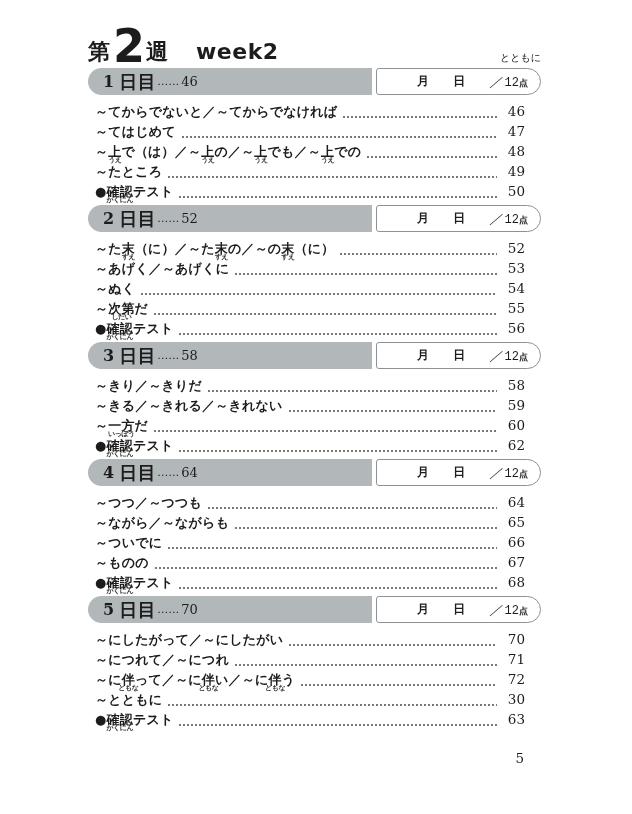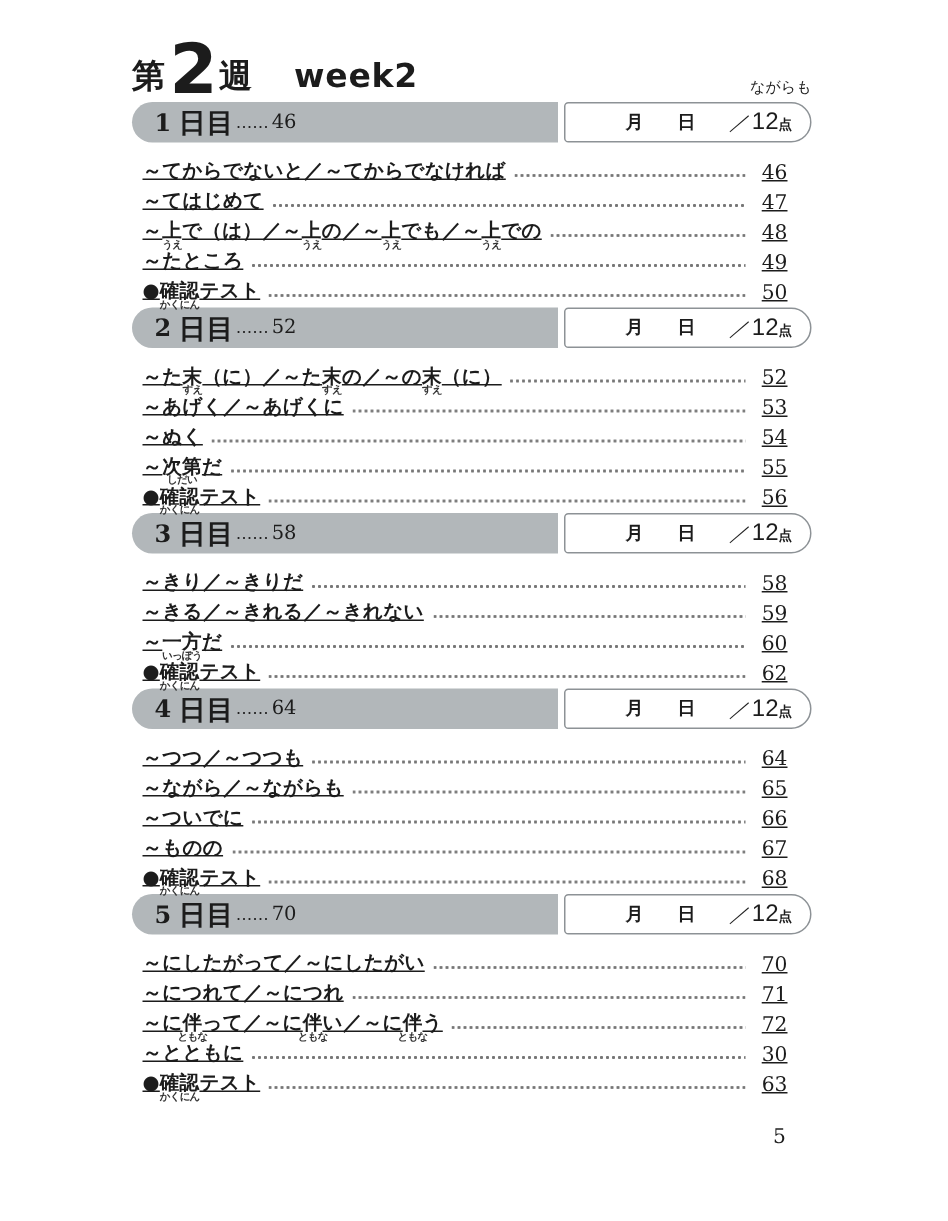--- a/index.html
+++ b/index.html
@@ -39,26 +39,26 @@
     flex: 1; margin-left: 4px;
     border: 1.5px solid #8d9296;
     border-radius: 3px 14px 14px 3px;
     display: flex; align-items: center; justify-content: space-between;
     padding: 0 12px 0 40px;
     font-size: 12px; background: #fff;
   }
   .rb-month, .rb-day { font-weight: 600; }
   .score { white-space: nowrap; }
   .score-slash { font-style: italic; font-size: 13px; margin-right: 2px; }
-  .score-num { font-family: Liberation Sans, sans-serif; font-size: 16px; }
+  .score-num { font-family: Liberation Mono, monospace; font-size: 12px; }
   .score-unit { font-size: 9px; font-weight: 600; }
 
   
   .items { list-style: none; margin: 8px 0 2px; padding: 0 16px 0 7px; }
-  .item { display: flex; align-items: flex-end; height: 20px; text-decoration: underline; }
+  .item { display: flex; align-items: flex-start; height: 20px; }
   .item-title { font-weight: bold; font-size: 13px; white-space: nowrap; letter-spacing: 0.2px; }
   .leader {
     flex: 1; height: 2px; margin: 0 6px;
     align-self: center; transform: translateY(4px);
     background-image: radial-gradient(circle at 1px 1px, #777 0.9px, transparent 1.1px);
     background-size: 4px 2px; background-repeat: repeat-x;
   }
   .pg {
     font-family: "DejaVu Serif", serif; font-size: 13.5px;
     min-width: 22px; text-align: right; font-weight: normal;
@@ -83,21 +83,21 @@
 
 <div class="page">
 
   <div class="header-row">
     <div class="week-title">
       <span class="dai">第</span>
       <span class="weeknum">2</span>
       <span class="shu">週</span>
       <span class="week-en">week2</span>
     </div>
-    <div class="record-label">ながらも</div>
+    <div class="record-label">とともに</div>
   </div>
 
   <main id="sections">
       <section class="sec">
         <div class="sec-head">
           <div class="bar">
             <span class="bar-num">1</span>
             <span class="bar-label">日目</span>
             <span class="bar-dots">……</span>
             <span class="bar-page">46</span>

